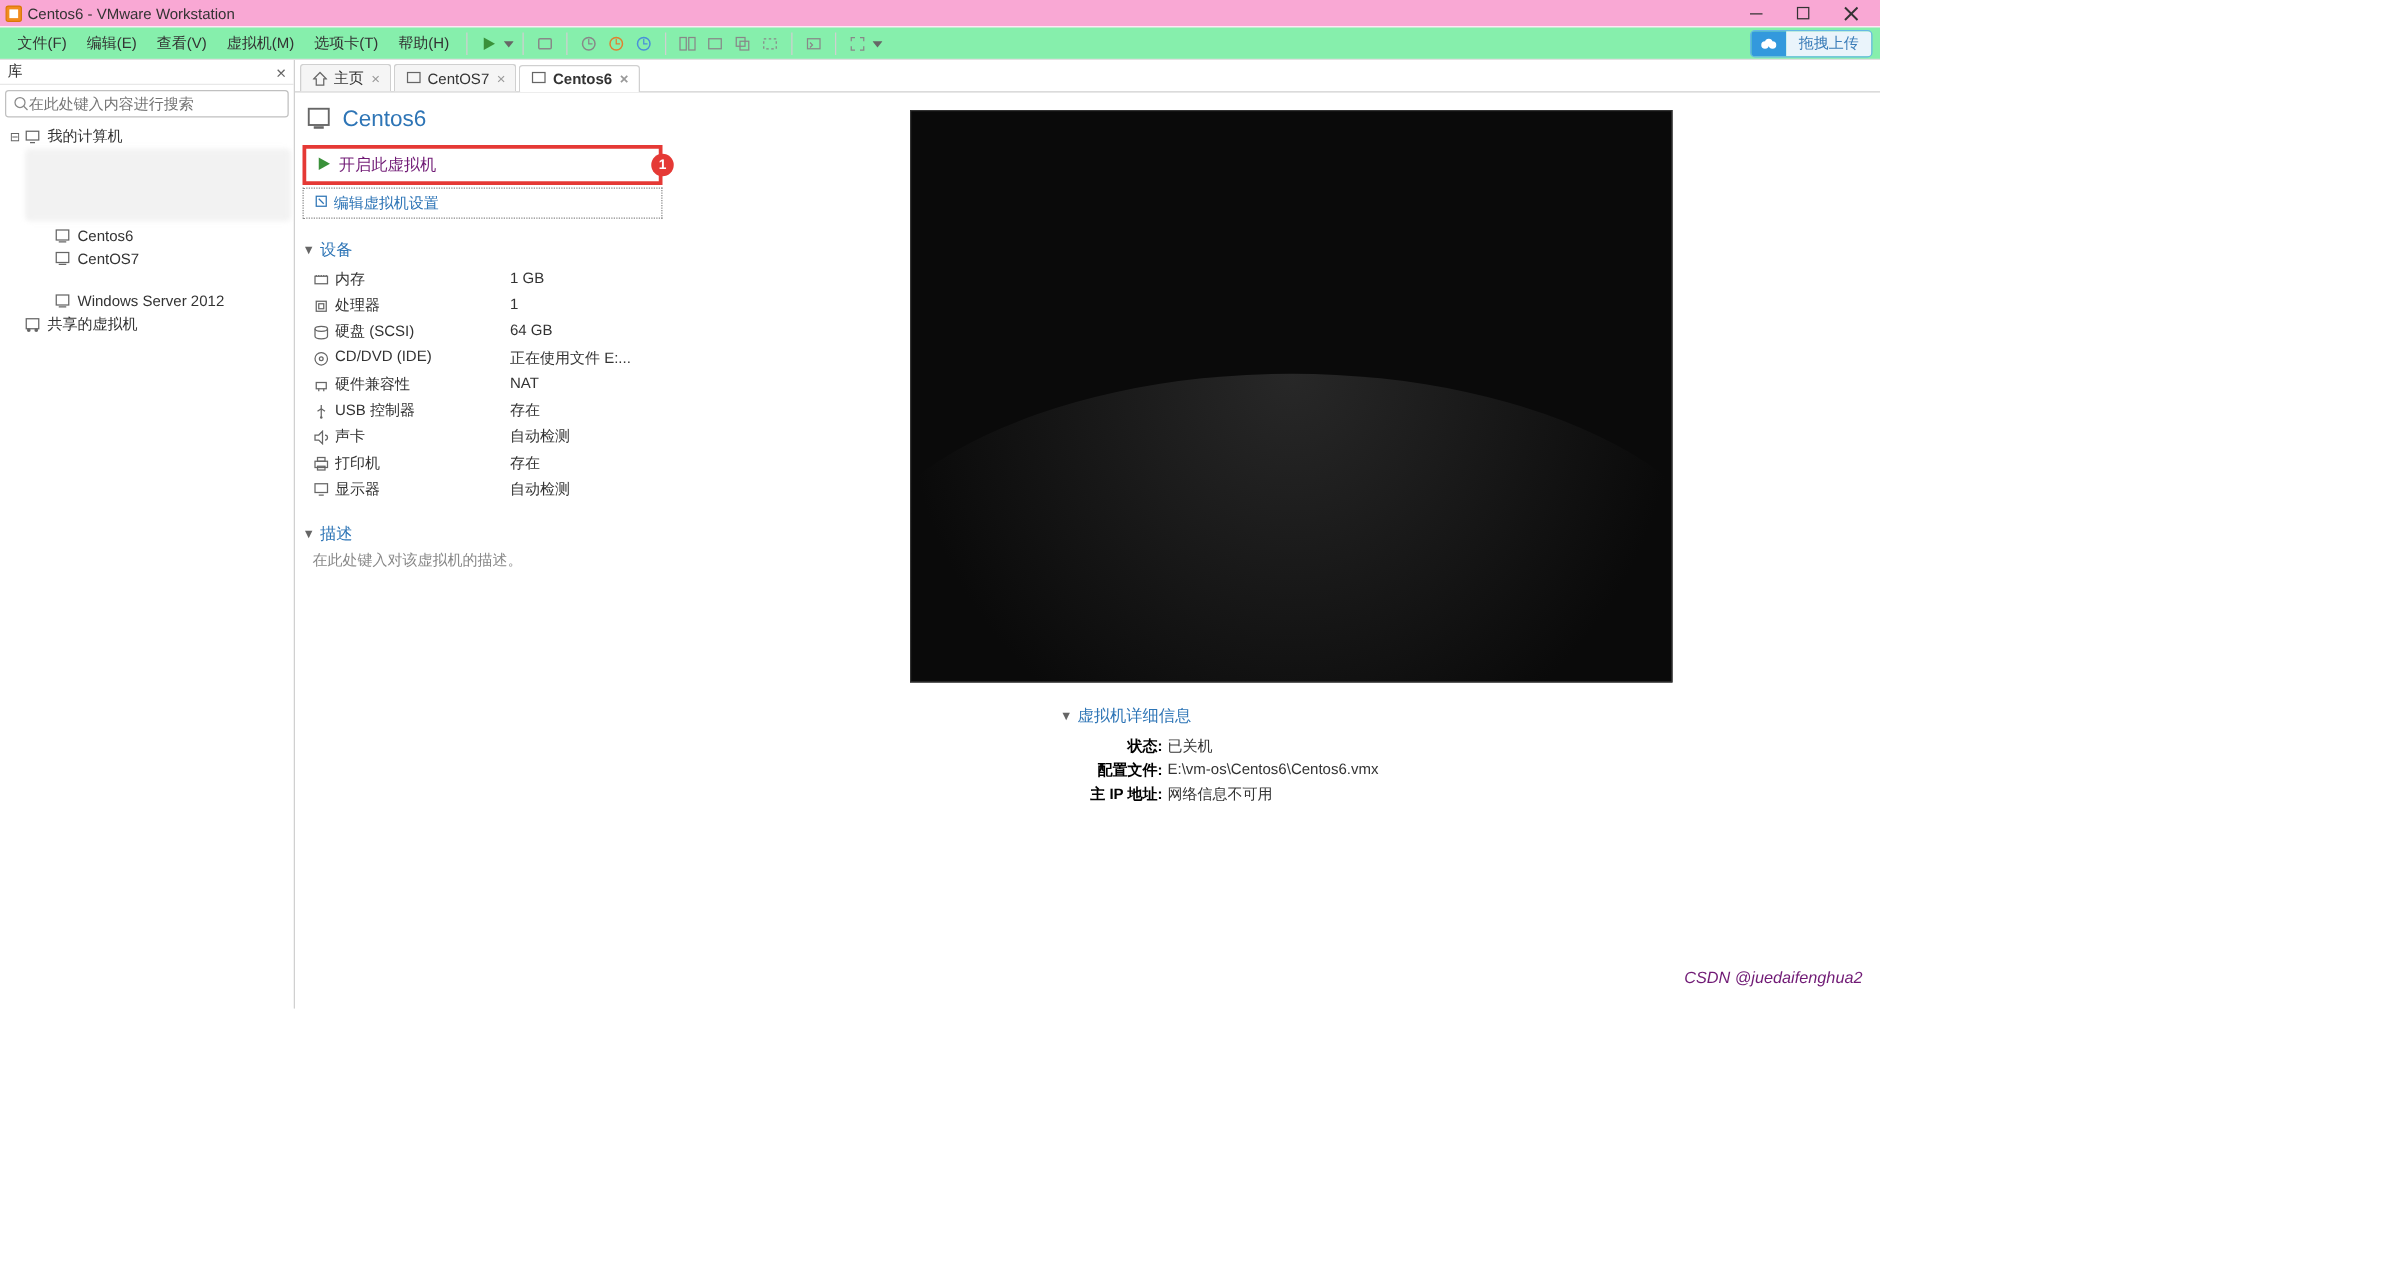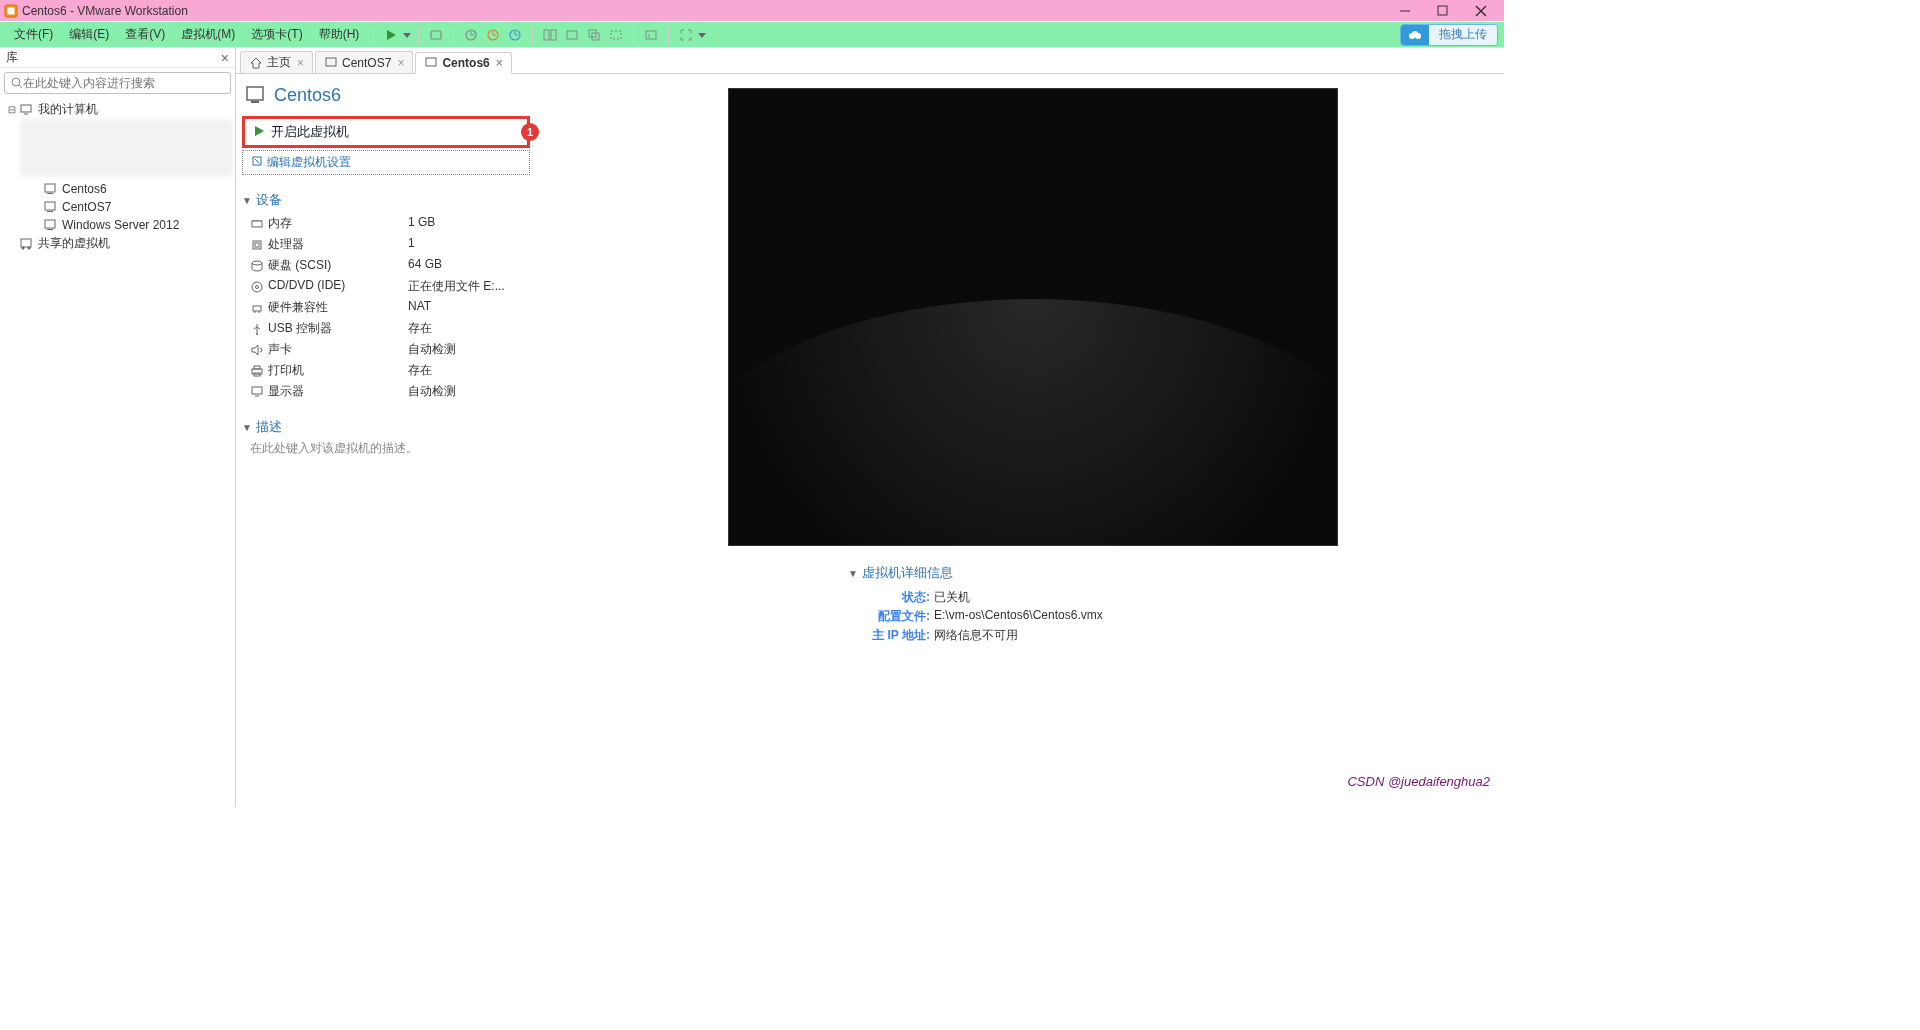--- a/index.html
+++ b/index.html
@@ -50,21 +50,21 @@
     .tab-icon { width: 14px; height: 14px; margin-right: 4px; display:flex; align-items:center; justify-content:center; }
     .tab-close { margin-left: 6px; color: #999; font-size: 12px; }
     
     
     .vm-detail { flex: 1; display: flex; overflow: hidden; }
     .vm-left { width: 300px; padding: 10px 6px; }
     .vm-title { display: flex; align-items: center; font-size: 18px; color: #2e75b6; margin-bottom: 10px; padding-left:2px; }
     .vm-title-icon { width: 22px; height: 22px; margin-right: 8px; display:flex; align-items:center; justify-content:center; color:#666;}
     
     .action-box { border: 3px solid #e53935; margin-bottom: 2px; position: relative; }
-    .action-link { display: flex; align-items: center; padding: 4px 8px; font-size: 13px; color: #0f172a; cursor: pointer; }
+    .action-link { display: flex; align-items: center; padding: 4px 8px; font-size: 13px; color: #701a75; cursor: pointer; }
     .action-link .play-tri { color: #3a913a; margin-right: 6px; }
     .badge-1 { position: absolute; right: -12px; top: 4px; width: 18px; height: 18px; border-radius: 50%; background: #e53935; color: #fff; display: flex; align-items: center; justify-content: center; font-size: 11px; font-weight: bold; }
     .edit-link { display: flex; align-items: center; padding: 3px 8px; font-size: 12px; color: #2e75b6; cursor: pointer; border: 1px dotted #888; margin-top:0; }
     .edit-link-icon { margin-right: 4px; color:#2e75b6; }
     
     .section-header { display: flex; align-items: center; color: #2e75b6; font-size: 13px; margin-top: 16px; margin-bottom: 4px; cursor: pointer; }
     .section-caret { margin-right: 4px; color: #666; font-size:10px; }
     
     .device-table { width: 100%; }
     .device-row { display: flex; padding: 2px 0 2px 8px; font-size: 12px; }
@@ -75,21 +75,21 @@
     .desc-placeholder { font-size: 12px; color: #888; padding-left: 8px; }
     
     
     .vm-right { flex: 1; display: flex; flex-direction: column; padding: 12px; position: relative; }
     .vm-preview { width: 610px; height: 458px; background: #0a0a0a; position: relative; margin-left: 180px; margin-top:2px; overflow:hidden; border:1px solid #333;}
     .vm-preview::after { content:''; position:absolute; top:46%; left:-10%; right:-10%; bottom:-30%; background: radial-gradient(ellipse at 50% 0%, rgba(60,60,60,0.6) 0%, rgba(10,10,10,0.2) 60%); border-radius:50%;}
     
     .vm-info-section { margin-top: 18px; margin-left:300px; }
     .vm-info-header { display: flex; align-items: center; color: #2e75b6; font-size: 13px; margin-bottom: 6px; }
     .vm-info-row { display: flex; font-size: 12px; padding: 1px 0; }
-    .vm-info-label { width: 82px; text-align: right; font-weight: bold; color: #3b82f6; margin-right: 4px; }
+    .vm-info-label { width: 82px; text-align: right; font-weight: bold; color: #000000; margin-right: 4px; }
     .vm-info-value { color: #333; }
     
     .watermark { position: absolute; right: 14px; bottom: 18px; color: #701a75; font-size: 13px; font-style: italic; }
   </style>
 </head>
 <body>
 
 <div class="titlebar">
   <span class="titlebar-icon">
     <svg viewBox="0 0 16 16" width="14" height="14">
@@ -256,21 +256,21 @@
         </div>
         <div class="tree-node" style="margin-left:18px;">
           <span class="tree-icon">
               <svg width="14" height="14" viewBox="0 0 14 14">
                 <rect x="2" y="2" width="10" height="8" fill="none" stroke="#666"></rect>
                 <rect x="4" y="11" width="6" height="1" fill="#666"></rect>
               </svg>
             </span>
           <span>CentOS7</span>
         </div>
-        <div class="tree-node" style="margin-left:18px;">
+        <div class="tree-node" style="margin-left:18px;margin-top:16px;">
           <span class="tree-icon">
               <svg width="14" height="14" viewBox="0 0 14 14">
                 <rect x="2" y="2" width="10" height="8" fill="none" stroke="#666"></rect>
                 <rect x="4" y="11" width="6" height="1" fill="#666"></rect>
               </svg>
             </span>
           <span>Windows Server 2012</span>
         </div>
       </div>
       <div class="tree-node">

